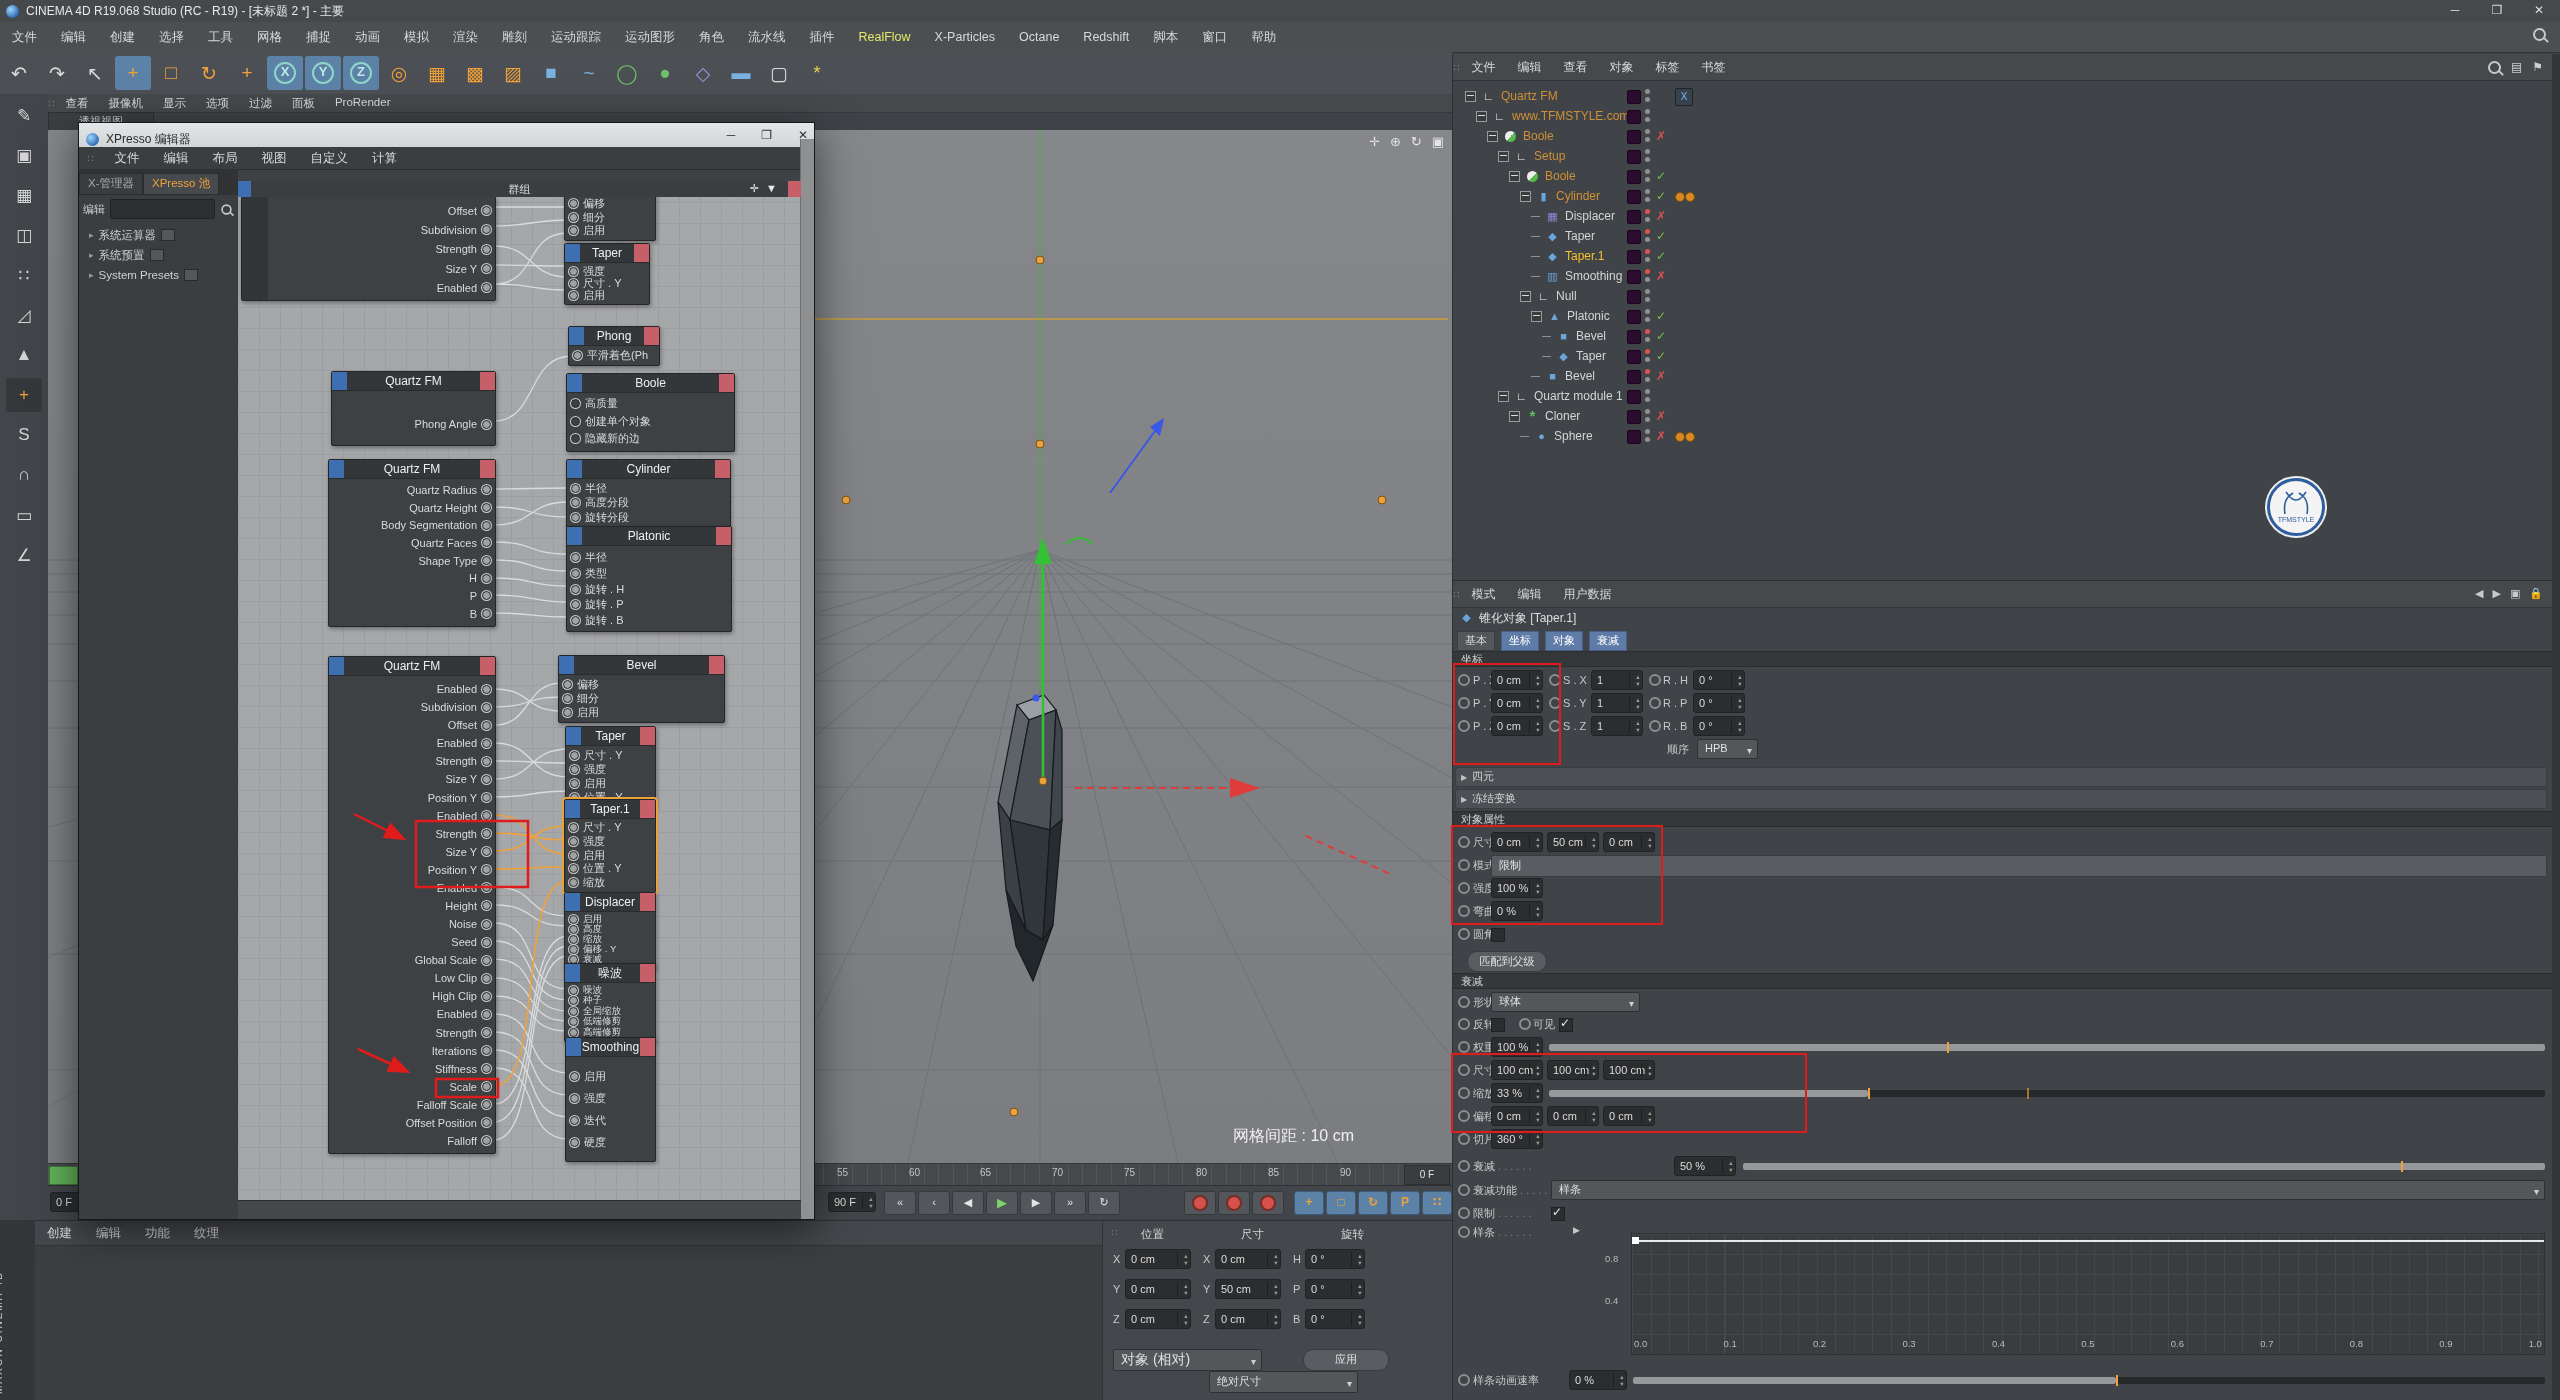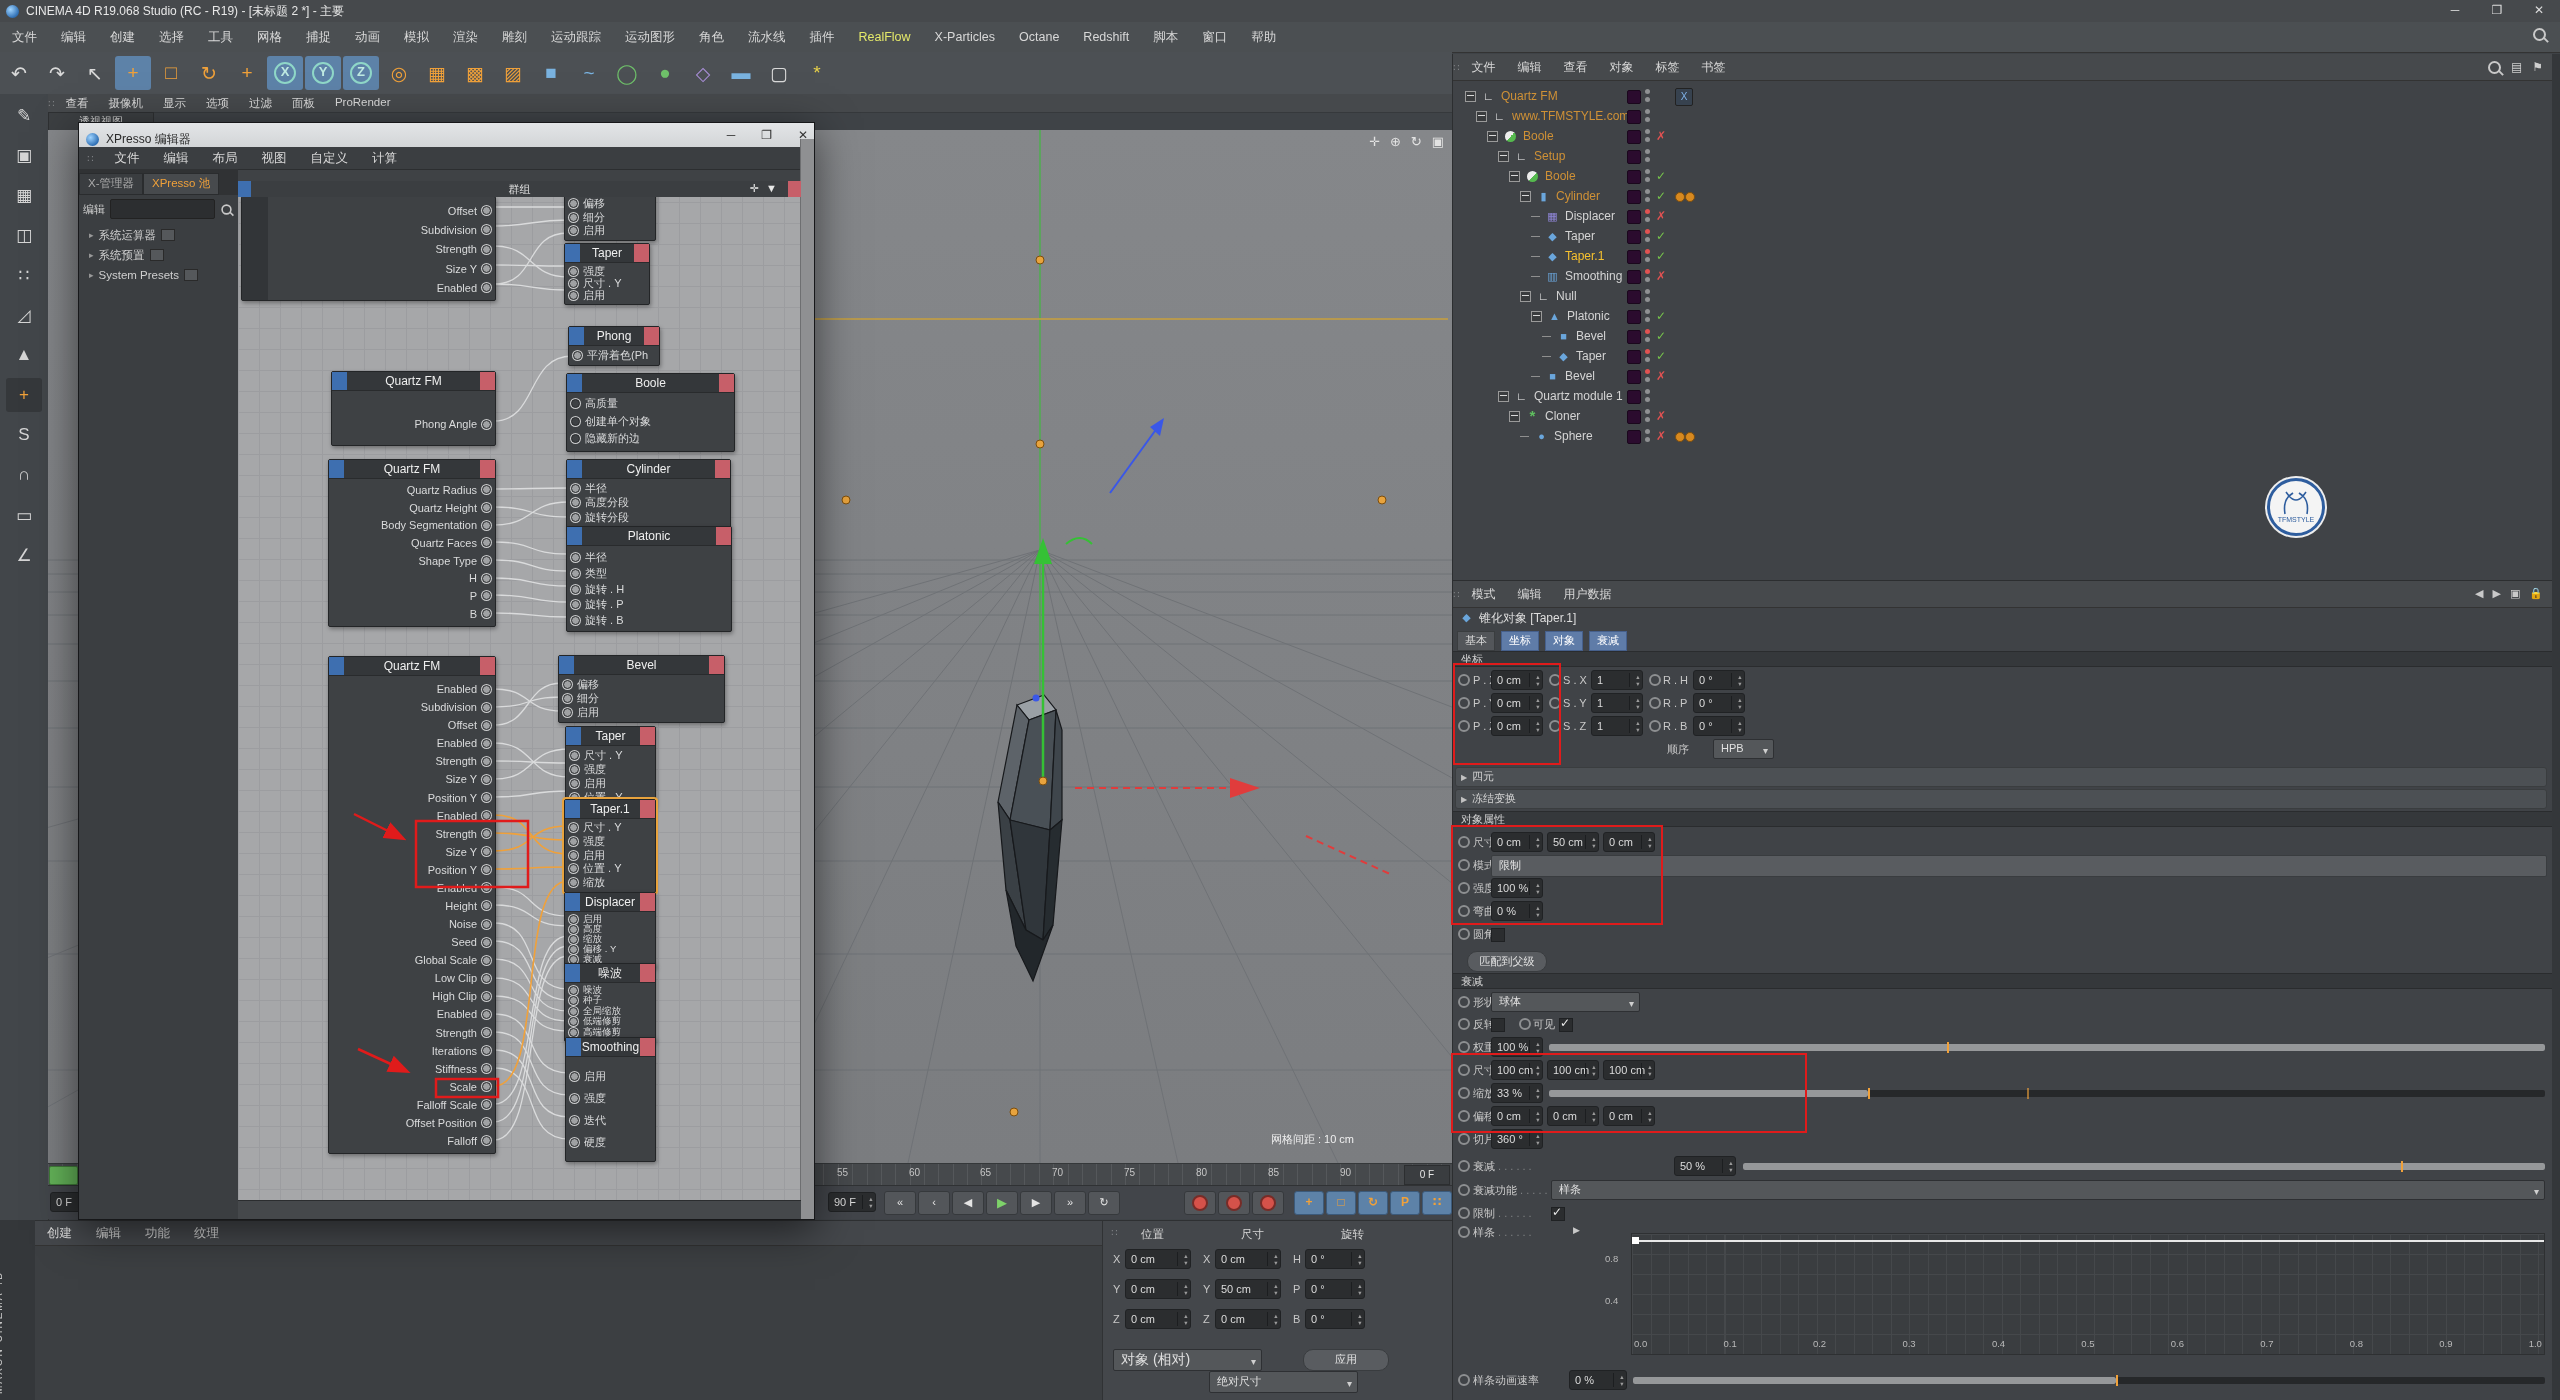--- a/index.html
+++ b/index.html
@@ -35,21 +35,21 @@
   
   #ltools{left:0;top:94px;width:48px;height:1126px;background:#42464a;border-right:1px solid #303234;}
   .lti{width:36px;height:34px;margin:4px auto 6px;border-radius:3px;display:flex;align-items:center;justify-content:center;color:#d5d5d5;font-size:17px;}
   .lti.hl{color:#f0a13a;background:#35383b;}
   
   #vpmenu{left:48px;top:94px;width:1404px;height:18px;background:#46494c;display:flex;align-items:center;border-bottom:1px solid #36393c;}
   #vpmenu .mitem{font-size:11.5px;padding:0 10px;}
   #vptab{left:48px;top:112px;width:104px;height:18px;background:#3c3f42;border:1px solid #2e3032;color:#cfcfcf;font-size:11px;line-height:16px;text-align:center;}
   #viewport{left:48px;top:130px;width:1404px;height:1033px;background:linear-gradient(#85878a,#7b7d80);overflow:hidden;}
   #vpnav{position:absolute;right:8px;top:4px;display:flex;gap:10px;color:#e2e2e2;font-size:13px;}
-  #gridhud{position:absolute;right:98px;bottom:16px;color:#f0f0f0;font-size:11px;margin-left:9px;}
+  #gridhud{position:absolute;right:98px;bottom:16px;color:#f0f0f0;font-size:16px;margin-left:9px;}
   
   #ruler{left:48px;top:1163px;width:1404px;height:22px;background:#46494c;border-top:1px solid #35383a;
          background-image:repeating-linear-gradient(90deg,#55585b 0 1px,transparent 1px 14.36px);}
   .rtick{position:absolute;top:3px;font-size:10px;color:#c6c6c6;}
   #curframe{position:absolute;left:1356px;top:1px;width:44px;height:18px;background:#3a3d40;border:1px solid #2c2e30;color:#e6e6e6;font-size:10px;line-height:17px;text-align:center;}
   #greenhandle{position:absolute;left:1px;top:2px;width:27px;height:17px;background:#63b258;border:1px solid #3f7a38;border-radius:2px;}
   #transport{left:48px;top:1185px;width:1404px;height:33px;background:#42454a;border-top:1px solid #303234;}
   .trbtn{position:absolute;top:5px;width:30px;height:22px;background:#53565a;border:1px solid #36393c;border-radius:3px;color:#e4e4e4;text-align:center;line-height:21px;font-size:11px;}
   .trbtn.play{color:#7ed26a;font-size:13px;}
   .recb{position:absolute;top:5px;width:30px;height:22px;background:#53565a;border:1px solid #36393c;border-radius:3px;display:flex;align-items:center;justify-content:center;}
@@ -797,21 +797,21 @@
       <div class="fld" style="left:38px;width:52px;top:1px;">0 cm</div>
       <span class="circ" style="left:96px"></span>
         <span class="albl" style="left:110px">S . Z</span>
       <div class="fld" style="left:138px;width:52px;top:1px;">1</div>
       <span class="circ" style="left:196px"></span>
         <span class="albl" style="left:210px">R . B</span>
       <div class="fld" style="left:240px;width:52px;top:1px;">0 °</div>
     </div>
     <div class="arow" style="top:157px;">
       <span class="albl" style="left:214px">顺序</span>
-      <div class="ddbox" style="position:absolute;left:244px;top:1px;width:32px;min-width:32px;height:18px;line-height:17px;font-size:11px;margin-left:16px;">HPB</div>
+      <div class="ddbox" style="position:absolute;left:244px;top:1px;width:32px;min-width:32px;height:18px;line-height:17px;font-size:11px;">HPB</div>
     </div>
     <div class="redbox" style="left:0px;top:82px;width:104px;height:98px;"></div>
 
     <div class="grp" style="top:186px;">四元</div>
     <div class="grp" style="top:208px;">冻结变换</div>
     <div class="sect" style="top:230px;">对象属性</div>
 
     <div class="arow" style="top:250px;">
       <span class="circ"></span><span class="albl">尺寸</span>
       <span>

